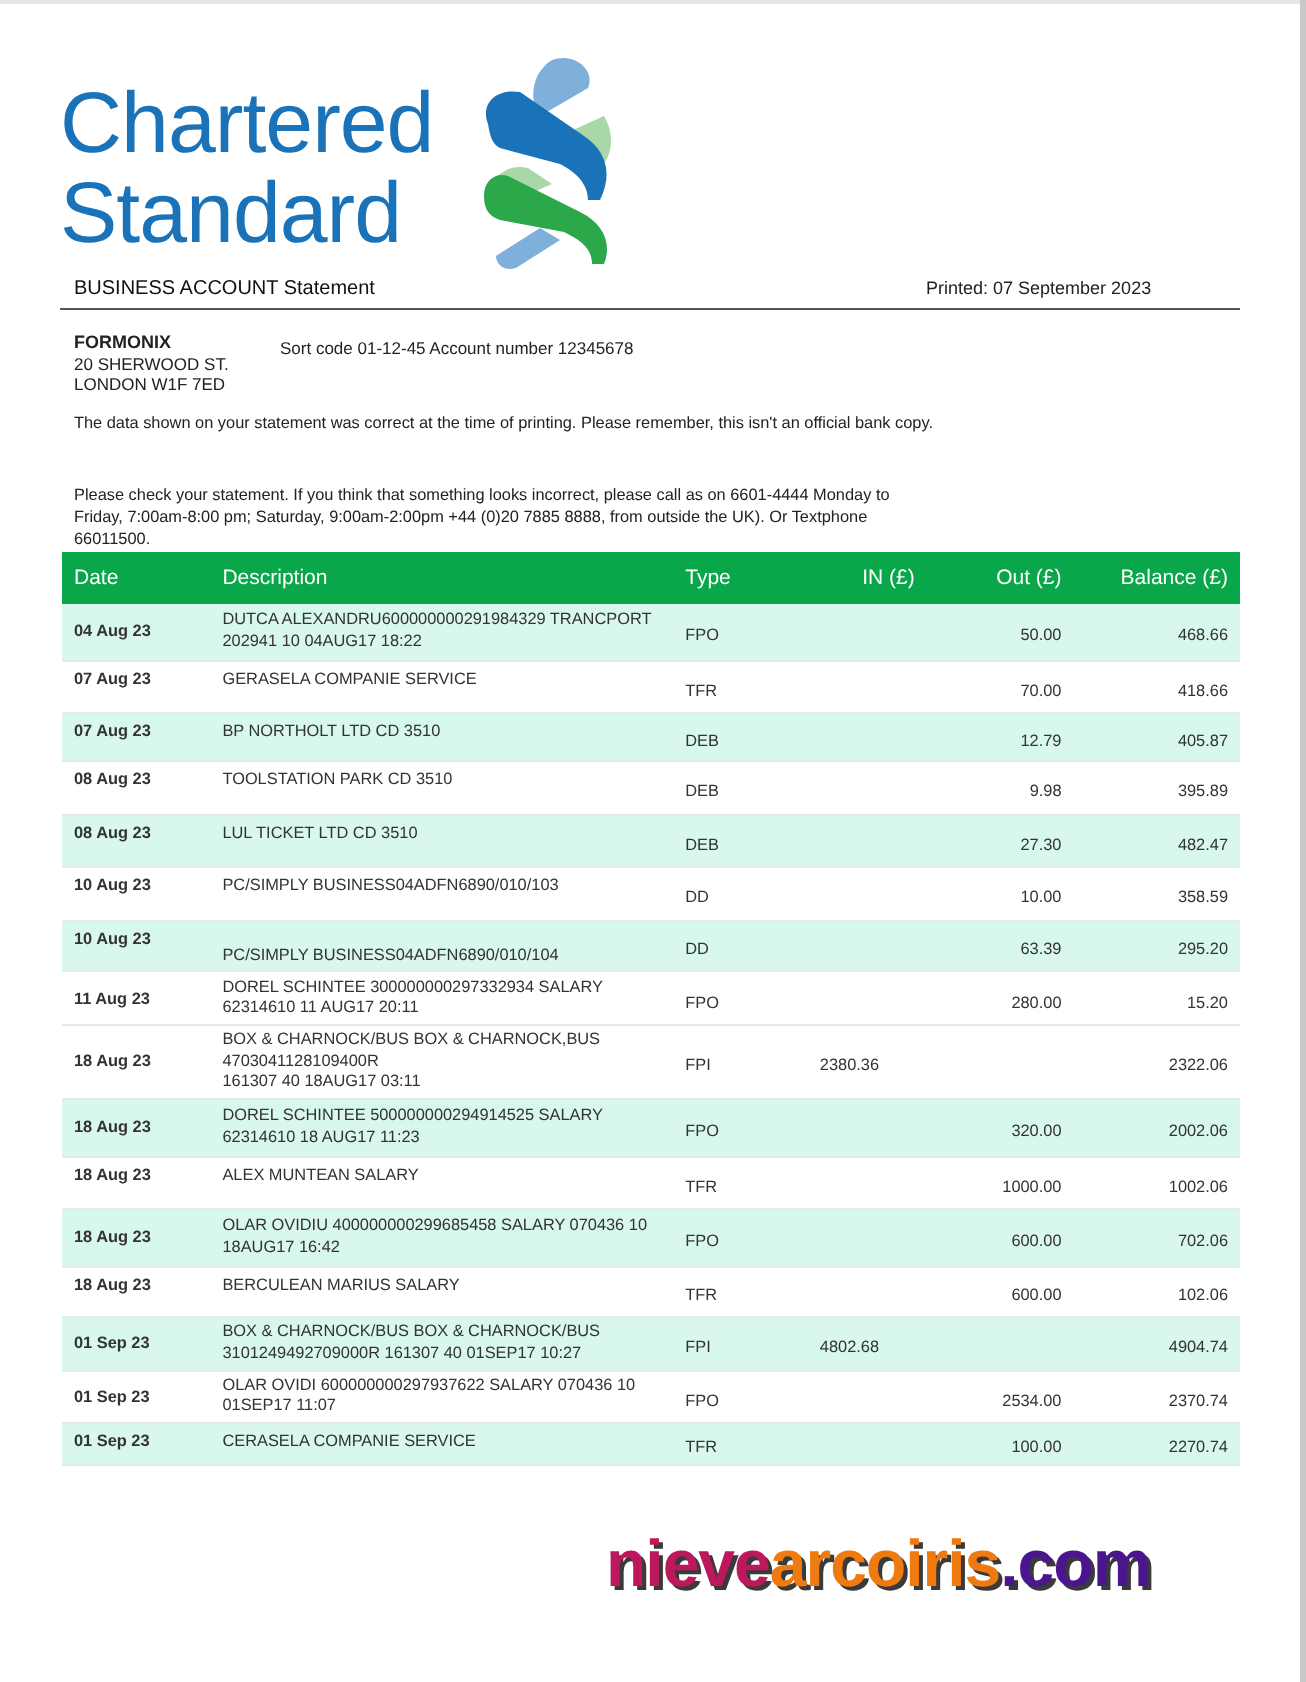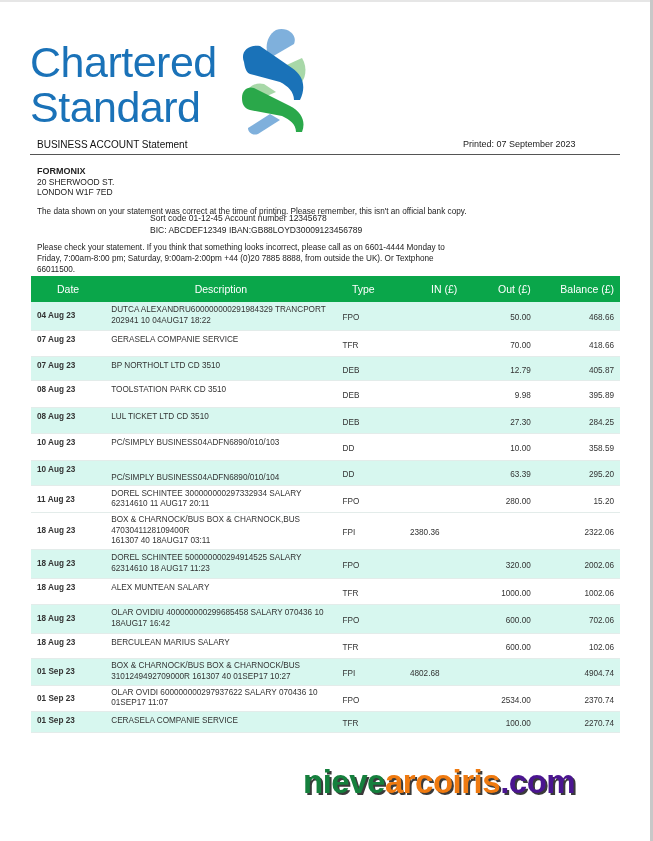--- a/index.html
+++ b/index.html
@@ -13,46 +13,46 @@
     position: absolute; left: 30px; top: 40px; font-size: 43px; line-height: 45px;
     color: #1a72b8; letter-spacing: -0.5px; font-weight: normal;
   }
   .logo-text div { white-space: nowrap; }
   .logo-mark { position: absolute; left: 236px; top: 28px; width: 72px; height: 108px; }
   .stmt-title { position: absolute; left: 37px; top: 139px; font-size: 10px; font-weight: normal; color: #111; }
   .printed { position: absolute; left: 463px; top: 139px; font-size: 9px; color: #222; }
   .rule { position: absolute; left: 30px; top: 154px; width: 590px; height: 1px; background: #555; }
   .company { position: absolute; left: 37px; top: 166px; font-size: 8.5px; line-height: 10.5px; color: #222; }
   .company .name { font-weight: bold; font-size: 9px; }
-  .acct { position: absolute; left: 150px; top: 168px; font-size: 8.5px; line-height: 12px; color: #222; margin-top: 44px; }
+  .acct { position: absolute; left: 140px; top: 168px; font-size: 8.5px; line-height: 12px; color: #222; }
   .notice { position: absolute; left: 37px; top: 207px; font-size: 8.2px; color: #222; white-space: nowrap; }
   .help { position: absolute; left: 37px; top: 242px; width: 420px; font-size: 8.2px; line-height: 11px; color: #222; }
   table.tx {
     position: absolute; left: 31px; top: 276px; width: 589px; border-collapse: collapse;
     font-size: 8.2px; color: #333;
   }
   table.tx th {
     background: #0aa64a; color: #ffffff; font-weight: normal; font-size: 10.5px;
-    height: 26px; text-align: center; padding: 0 6px;
+    height: 26px; text-align: left; padding: 0 6px;
   }
   table.tx th.num, table.tx td.num { text-align: right; }
   table.tx td { padding: 2px 6px; vertical-align: middle; border-bottom: 1px solid #e3ecea; }
   table.tx td.date { font-weight: bold; color: #333; width: 68px; }
   table.tx td.desc { width: 232px; line-height: 10.5px; }
   table.tx td.type { width: 44px; padding-top: 6px; }
   table.tx td.in { width: 50px; text-align: left; padding-left: 20px; padding-top: 6px; }
   table.tx td.out { width: 66px; padding-top: 6px; }
   table.tx td.bal { width: 76px; padding-top: 6px; }
   table.tx tr.alt td { background: #d7f7ef; }
   .watermark {
     position: absolute; left: 303px; top: 763px; font-size: 33px; font-weight: bold;
     font-family: "Liberation Sans", sans-serif; letter-spacing: -0.5px;
     text-shadow: 2px 2px 0 #3a3a3a;
   }
-  .wm1 { color: #15803d; }
+  .wm1 { color: #be185d; }
   .wm2 { color: #ef7a10; }
   .wm3 { color: #4b1590; }
 </style>
 </head>
 <body>
 
 <div class="topline"></div>
 <div class="rightedge"></div>
 
 <div class="logo-text">
@@ -80,21 +80,20 @@
 <div class="rule"></div>
 
 <div class="company">
   <div class="name">FORMONIX</div>
   <div>20 SHERWOOD ST.</div>
   <div>LONDON W1F 7ED</div>
 </div>
 
 <div class="acct">
   <div>Sort code 01-12-45  Account number 12345678</div>
-  <div>BIC: ABCDEF12349   IBAN:GB88LOYD30009123456789</div>
 </div>
 
 <div class="notice">The data shown on your statement was correct at the time of printing. Please remember, this isn't an official bank copy.</div>
 <div class="help">Please check your statement. If you think that something looks incorrect, please call as on 6601-4444 Monday to Friday, 7:00am-8:00 pm; Saturday, 9:00am-2:00pm +44 (0)20 7885 8888, from outside the UK). Or Textphone 66011500.</div>
 
 <table class="tx">
   <thead>
     <tr>
       <th>Date</th>
       <th>Description</th>
@@ -147,21 +146,21 @@
         <td class="bal num"><span>395.89</span></td>
       </tr>
       <tr class="alt" style="height: 26px;">
         <td class="date" style="vertical-align: top; padding-top: 4px;"><span>08 Aug 23</span></td>
         <td class="desc" style="vertical-align: top; padding-top: 4px;">
           <div>LUL TICKET LTD CD 3510</div>
         </td>
         <td class="type"><span>DEB</span></td>
         <td class="in"><span></span></td>
         <td class="out num"><span>27.30</span></td>
-        <td class="bal num"><span>284.25</span></td>
+        <td class="bal num"><span>482.47</span></td>
       </tr>
       <tr style="height: 27px;">
         <td class="date" style="vertical-align: top; padding-top: 4px;"><span>10 Aug 23</span></td>
         <td class="desc" style="vertical-align: top; padding-top: 4px; margin-top: 25px;">
           <div>PC/SIMPLY BUSINESS04ADFN6890/010/103</div>
         </td>
         <td class="type"><span>DD</span></td>
         <td class="in"><span></span></td>
         <td class="out num"><span>10.00</span></td>
         <td class="bal num"><span>358.59</span></td>

